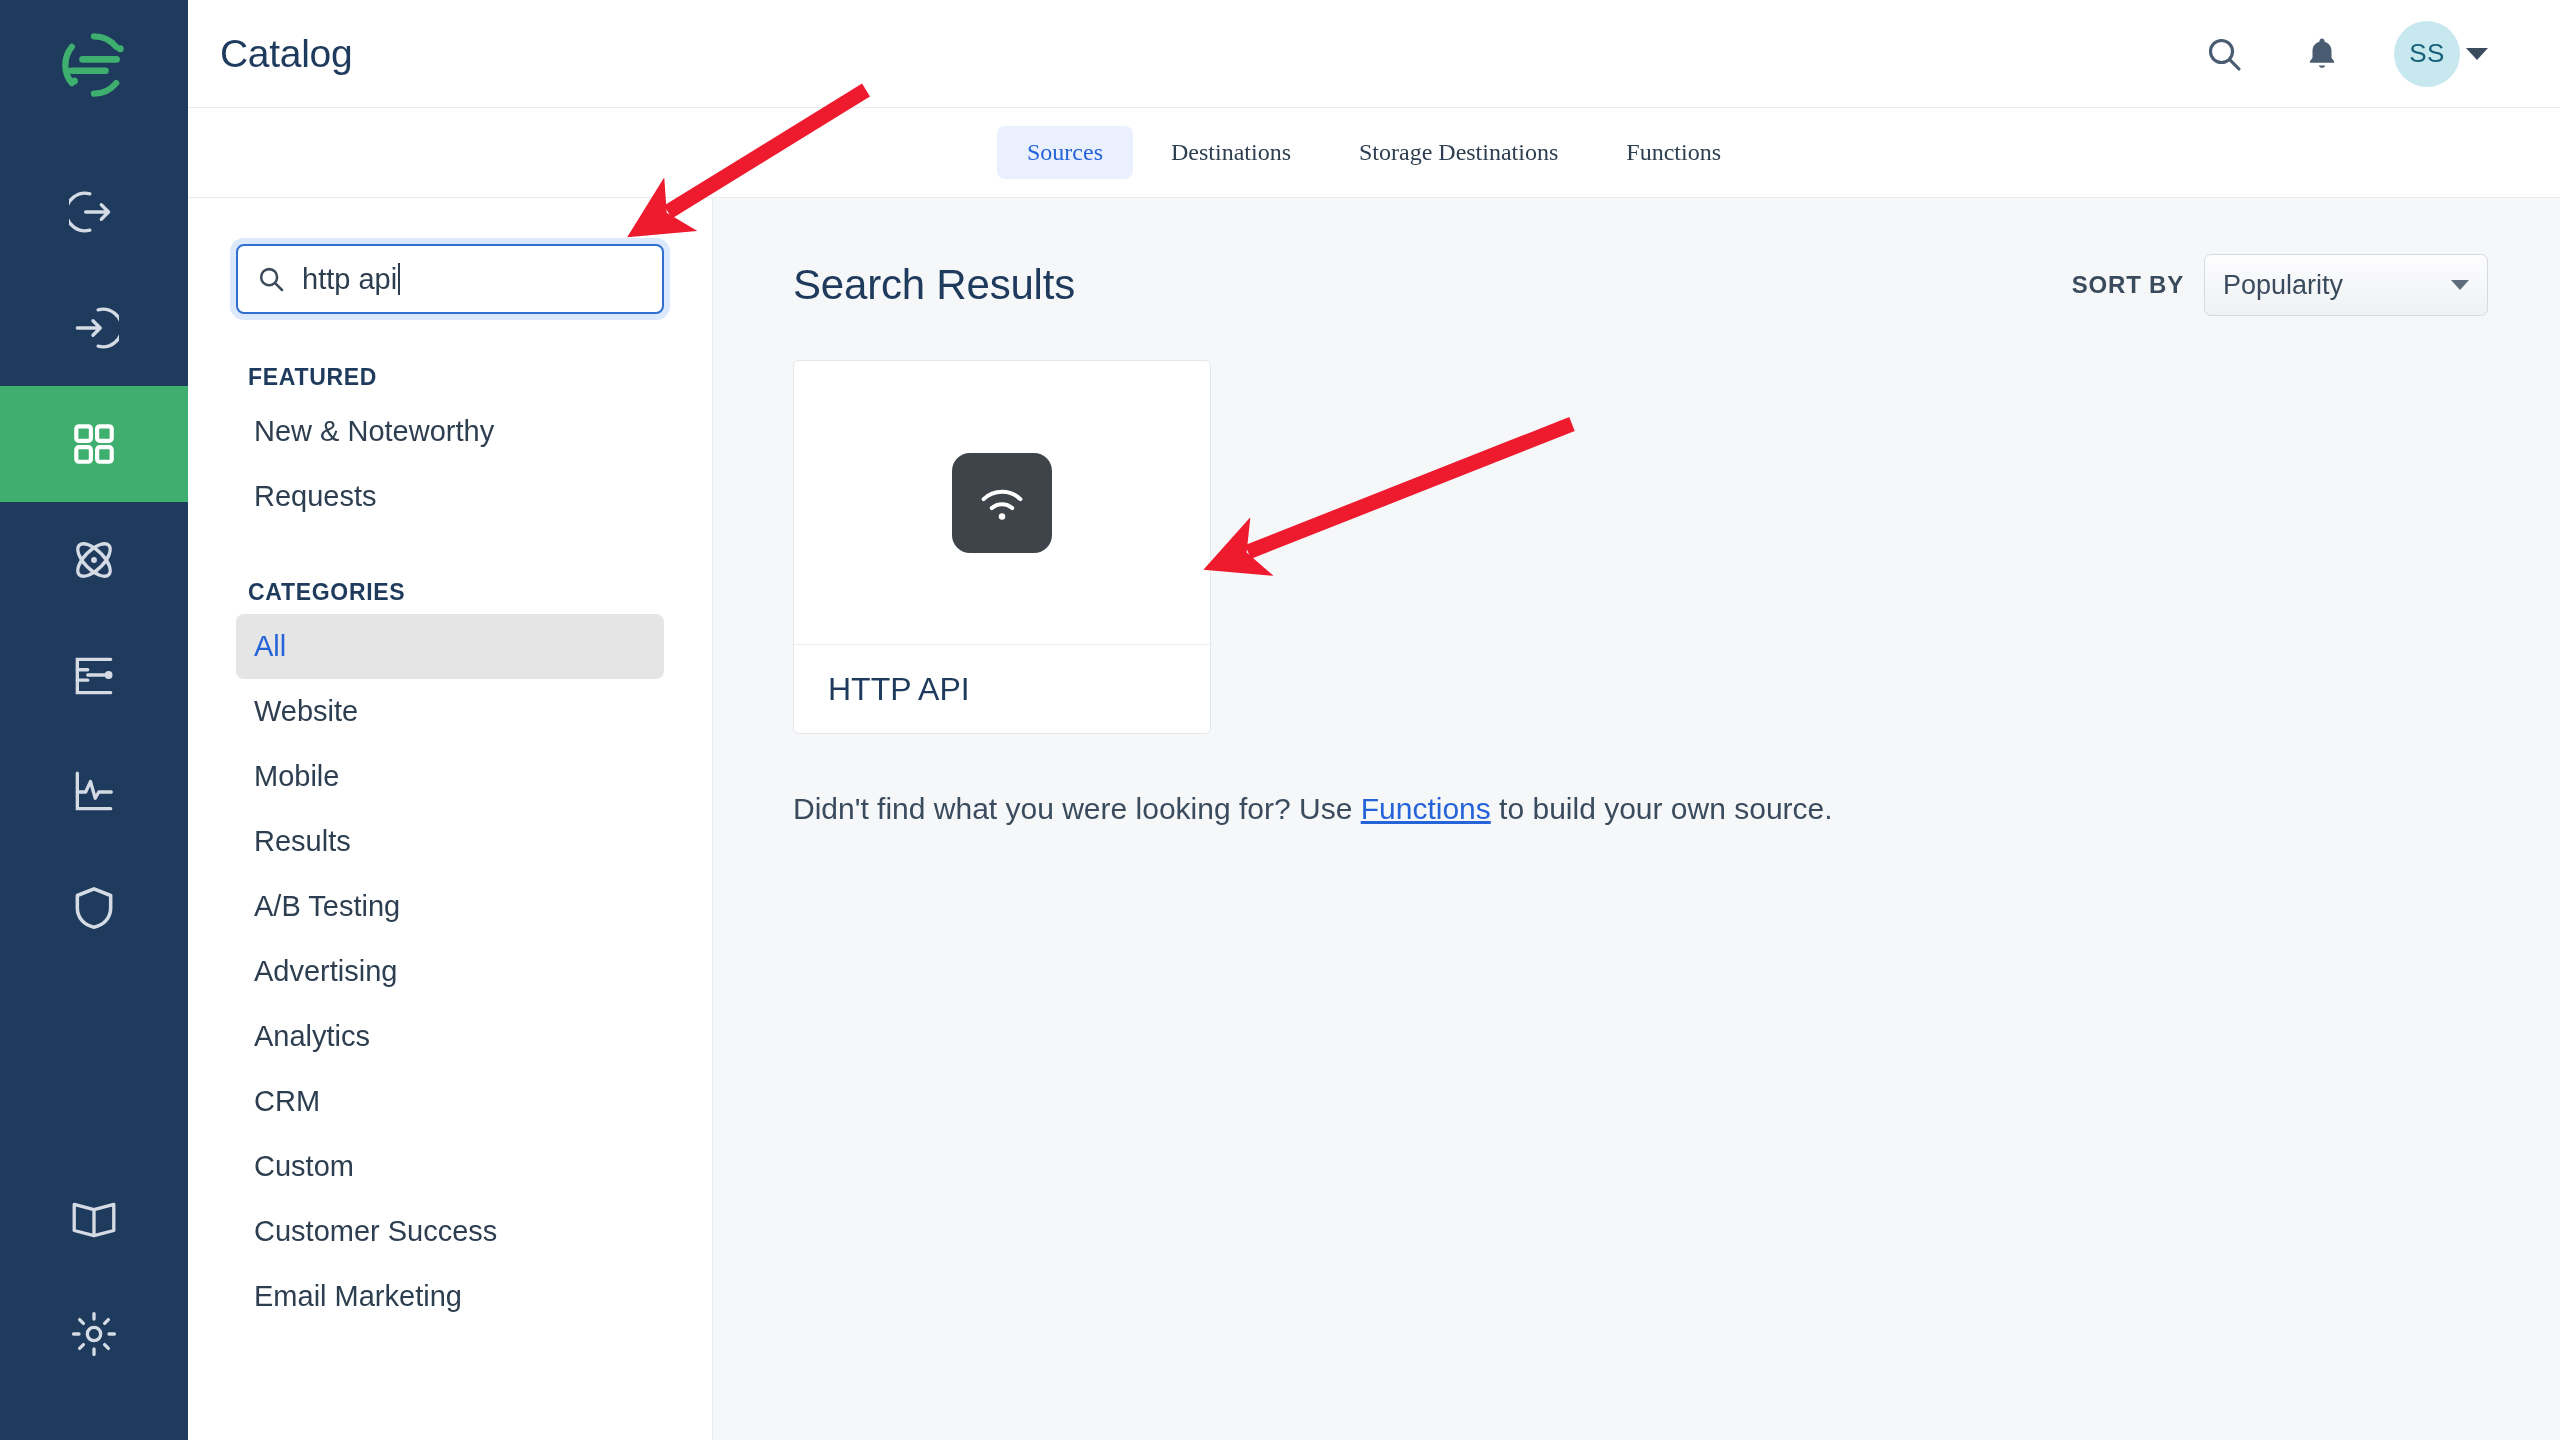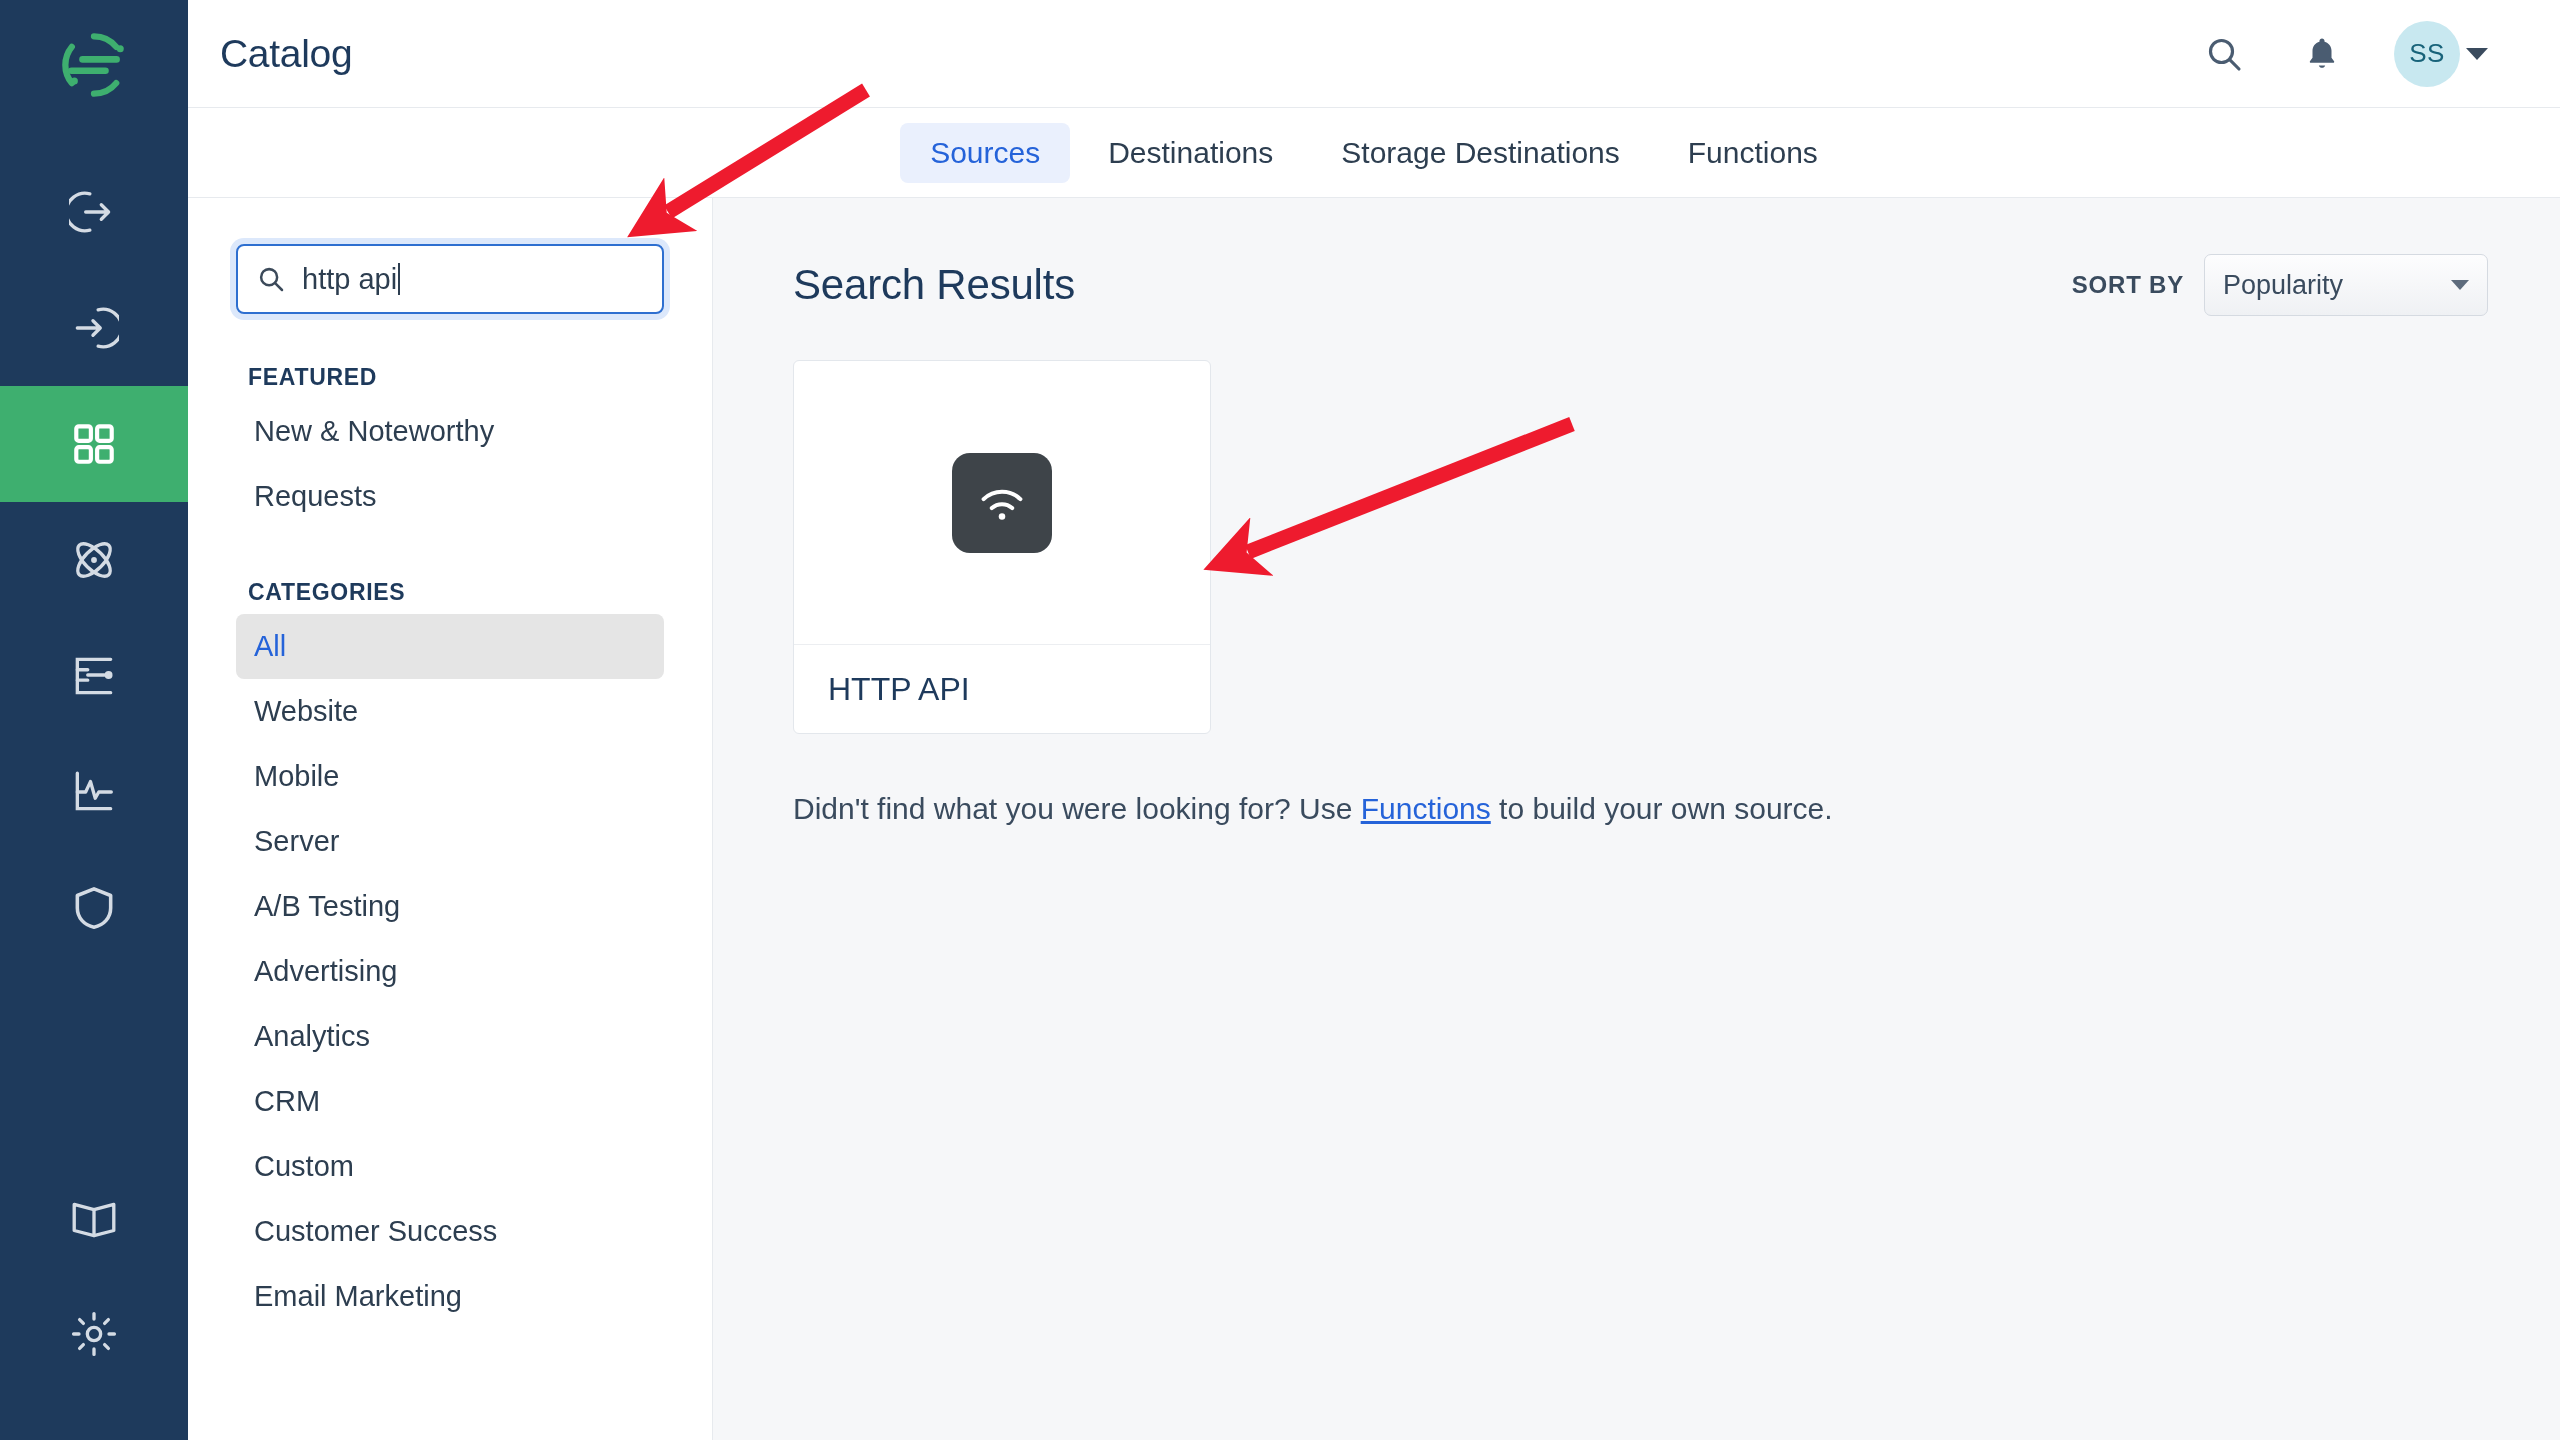--- a/index.html
+++ b/index.html
@@ -71,23 +71,23 @@
 
   
   .tabbar {
     height: 90px; background: #fff;
     border-bottom: 1px solid #e7eaee;
     display: flex; align-items: center; justify-content: center;
     flex: none;
   }
   .tabs { display: flex; align-items: center; gap: 8px; }
   .tab {
-    font-size: 30px; color: #2d3e50;
+    font-size: 24px; color: #2d3e50;
     padding: 13px 30px; border-radius: 8px;
-    cursor: pointer; white-space: nowrap;
+    cursor: pointer; white-space: nowrap; font-family: Liberation Serif, serif;
   }
   .tab.active { background: #eaf0fd; color: #2563d9; }
 
   
   .body { flex: 1; display: flex; min-height: 0; }
 
   
   .sidepanel {
     width: 525px; background: #fff;
     border-right: 1px solid #e7eaee;
@@ -339,21 +339,21 @@
         </div>
 
         <div class="group-head">FEATURED</div>
         <div class="nav-item">New &amp; Noteworthy</div>
         <div class="nav-item">Requests</div>
 
         <div class="group-head">CATEGORIES</div>
         <div class="nav-item active">All</div>
         <div class="nav-item">Website</div>
         <div class="nav-item">Mobile</div>
-        <div class="nav-item">Server</div>
+        <div class="nav-item">Results</div>
         <div class="nav-item">A/B Testing</div>
         <div class="nav-item">Advertising</div>
         <div class="nav-item">Analytics</div>
         <div class="nav-item">CRM</div>
         <div class="nav-item">Custom</div>
         <div class="nav-item">Customer Success</div>
         <div class="nav-item">Email Marketing</div>
       </aside>
 
       <main class="main">

